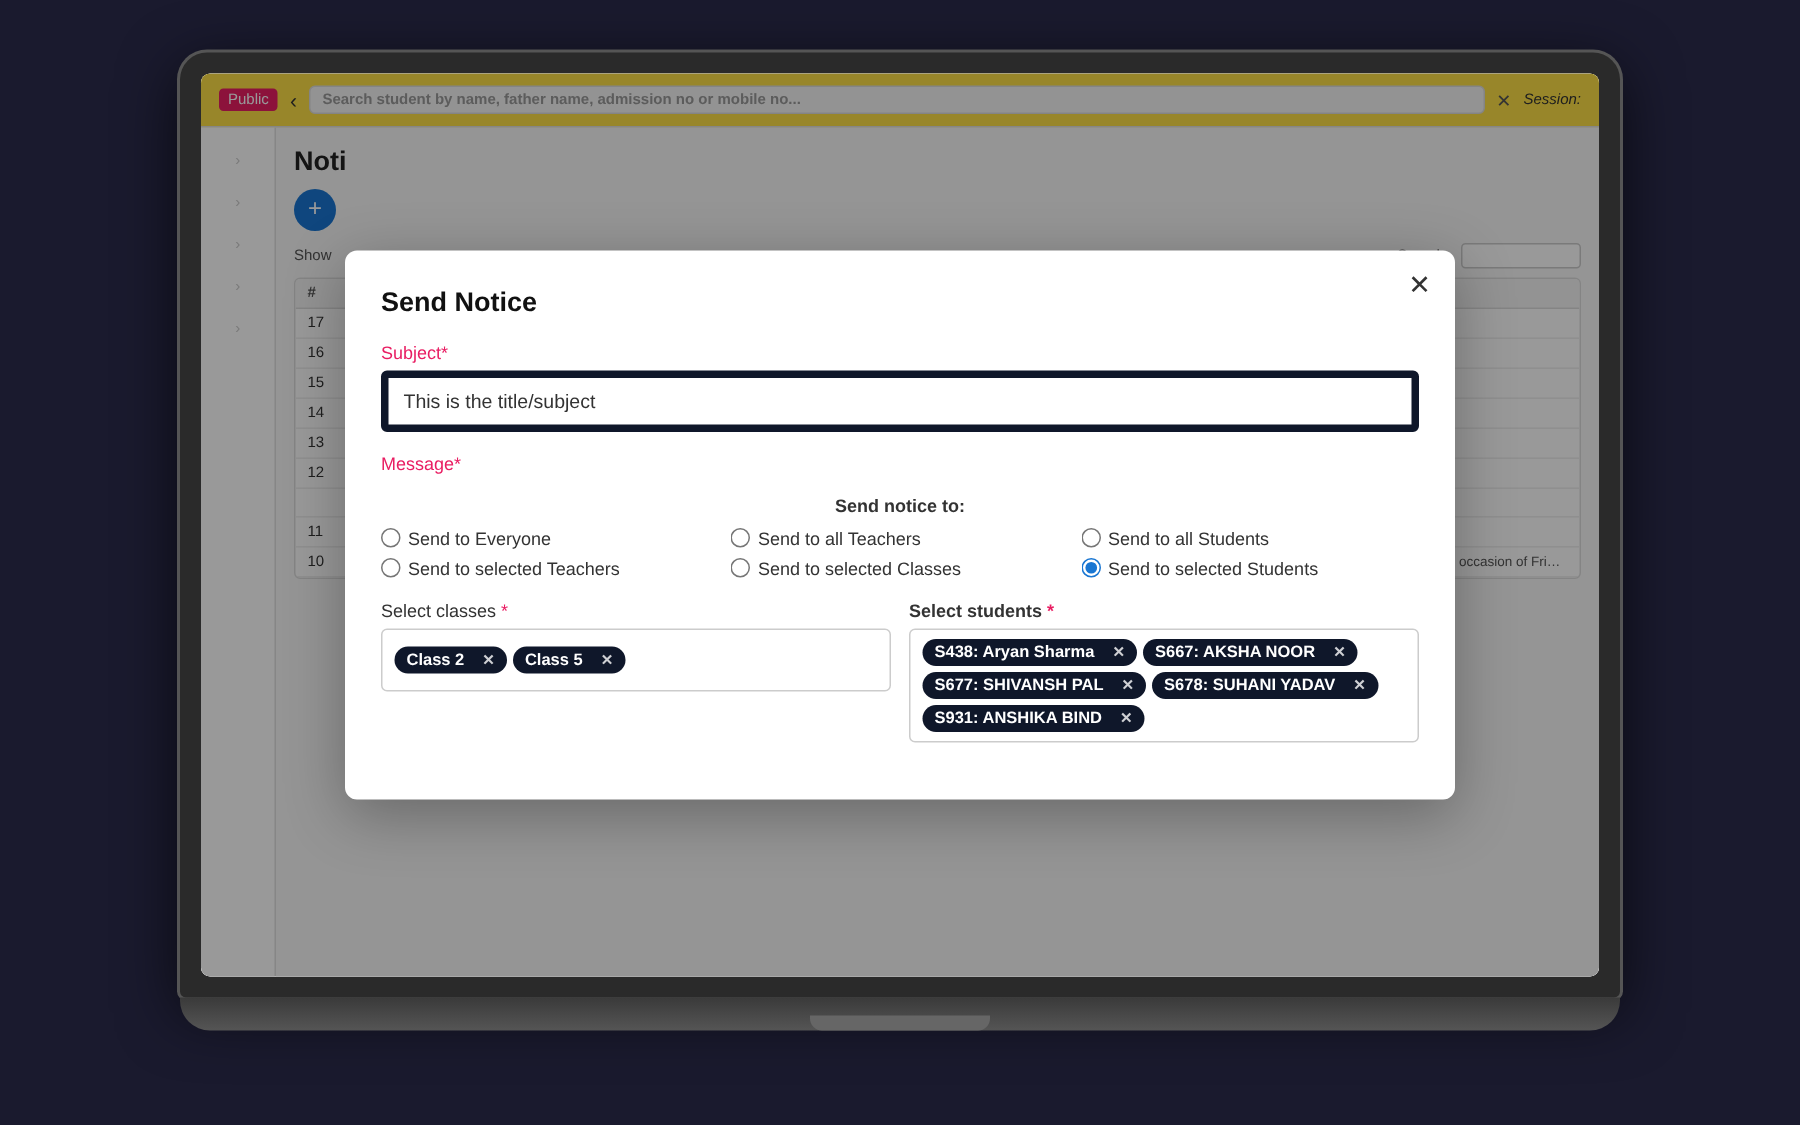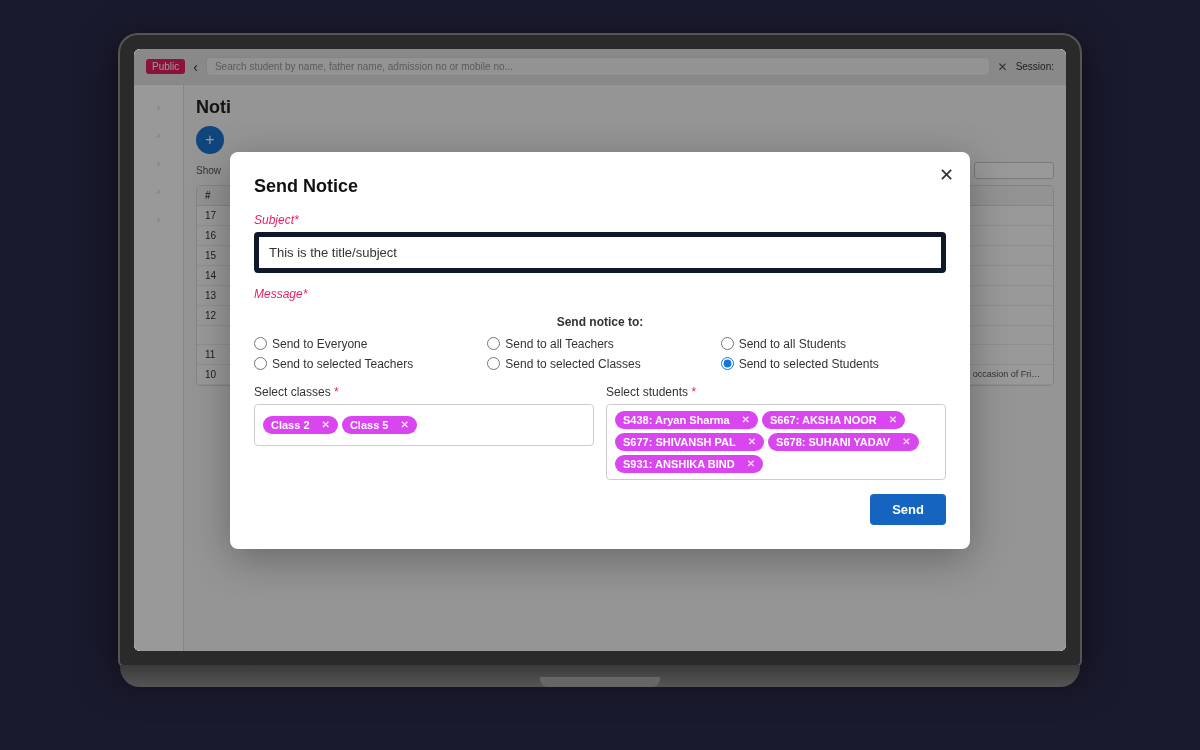--- a/index.html
+++ b/index.html
@@ -57,21 +57,21 @@
     }
 
     
     .app-bg {
       width: 100%;
       height: 100%;
       background: #fff;
       position: relative;
     }
     .app-header {
-      background: #e5e5e5;
+      background: #fde047;
       border-bottom: 1px solid #e0e0e0;
       padding: 6px 12px;
       display: flex;
       align-items: center;
       gap: 8px;
       height: 36px;
     }
     .app-header-label {
       background: #e91e63;
       color: #fff;
@@ -85,29 +85,31 @@
       cursor: pointer;
     }
     .app-search-bar {
       flex: 1;
       background: #f5f5f5;
       border: 1px solid #ddd;
       border-radius: 4px;
       padding: 3px 8px;
       font-size: 10px;
       color: #999;
+      font-weight: bold;
     }
     .app-header-x {
       color: #555;
       font-size: 12px;
       cursor: pointer;
     }
     .app-header-session {
       font-size: 10px;
       color: #333;
+      font-style: italic;
     }
 
     .app-content {
       display: flex;
       height: calc(100% - 36px);
     }
     .sidebar {
       width: 50px;
       background: #fff;
       border-right: 1px solid #e0e0e0;
@@ -247,21 +249,20 @@
       margin-bottom: 14px;
     }
     .form-label {
       font-size: 12px;
       color: #333;
       margin-bottom: 5px;
       display: block;
     }
     .form-label span {
       color: #e91e63;
-      font-style: italic;
     }
     .form-input {
       width: 100%;
       border: 5px solid #0f172a;
       border-radius: 4px;
       padding: 8px 10px;
       font-size: 13px;
       color: #333;
       outline: none;
     }
@@ -319,21 +320,21 @@
     .tag {
       display: inline-flex;
       align-items: center;
       gap: 3px;
       padding: 3px 8px;
       border-radius: 16px;
       font-size: 11px;
       font-weight: 600;
       color: #fff;
     }
-    .tag-pink { background: #d946ef; gap: 12px; }
+    .tag-pink { background: #0f172a; gap: 12px; }
     .tag-close {
       cursor: pointer;
       font-size: 10px;
       opacity: 0.8;
     }
     .modal-footer {
       display: flex;
       justify-content: flex-end;
     }
     .send-btn {
@@ -507,21 +508,21 @@
                     <span class="tag-close">✕</span>
                   </span>
                   <span class="tag tag-pink">
                     <span>Class 5</span>
                     <span class="tag-close">✕</span>
                   </span>
                 </div>
               </div>
 
               <div>
-                <label style="font-size:12px;color:#333;display:block;margin-bottom:5px;">
+                <label style="font-size:12px;color:#333;display:block;margin-bottom:5px;font-weight:bold;">
                   <span>Select students</span><span style="color:#e91e63;"> *</span>
                 </label>
                 <div class="tag-input" style="min-height:60px;">
                   <span class="tag tag-pink">
                     <span>S438: Aryan Sharma</span>
                     <span class="tag-close">✕</span>
                   </span>
                   <span class="tag tag-pink">
                     <span>S667: AKSHA NOOR</span>
                     <span class="tag-close">✕</span>
@@ -535,23 +536,20 @@
                     <span class="tag-close">✕</span>
                   </span>
                   <span class="tag tag-pink">
                     <span>S931: ANSHIKA BIND</span>
                     <span class="tag-close">✕</span>
                   </span>
                 </div>
               </div>
             </div>
 
-            <div class="modal-footer">
-              <button class="send-btn">Send</button>
-            </div>
           </div>
         </div>
 
       </div>
     </div>
   </div>
   <div class="laptop-base"></div>
 </div>
 
 </body></html>

